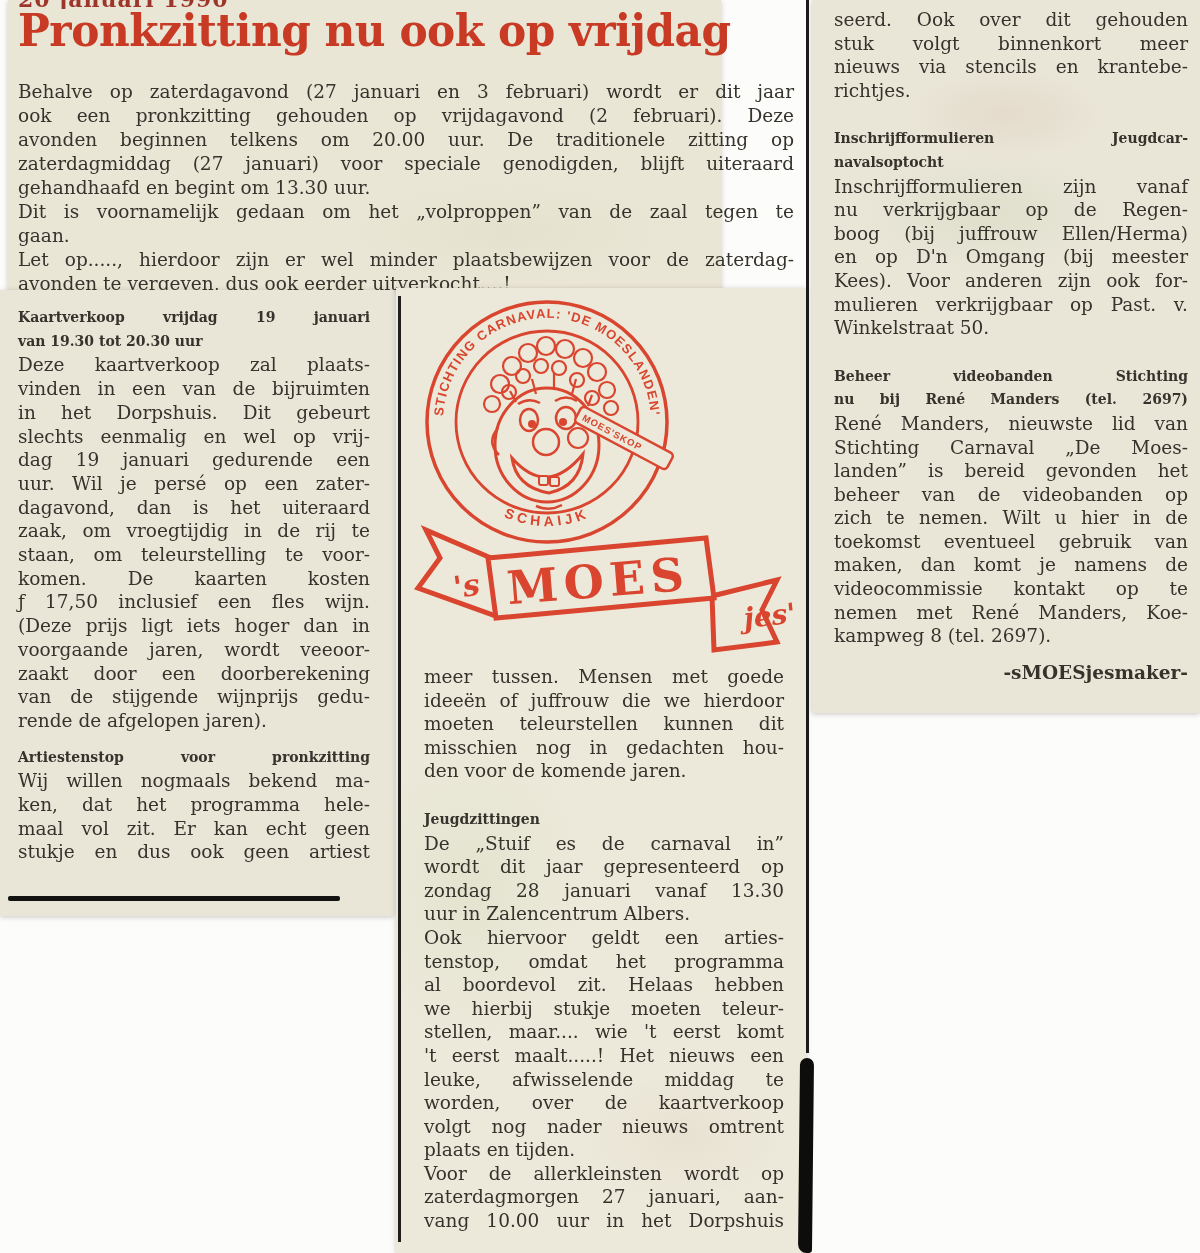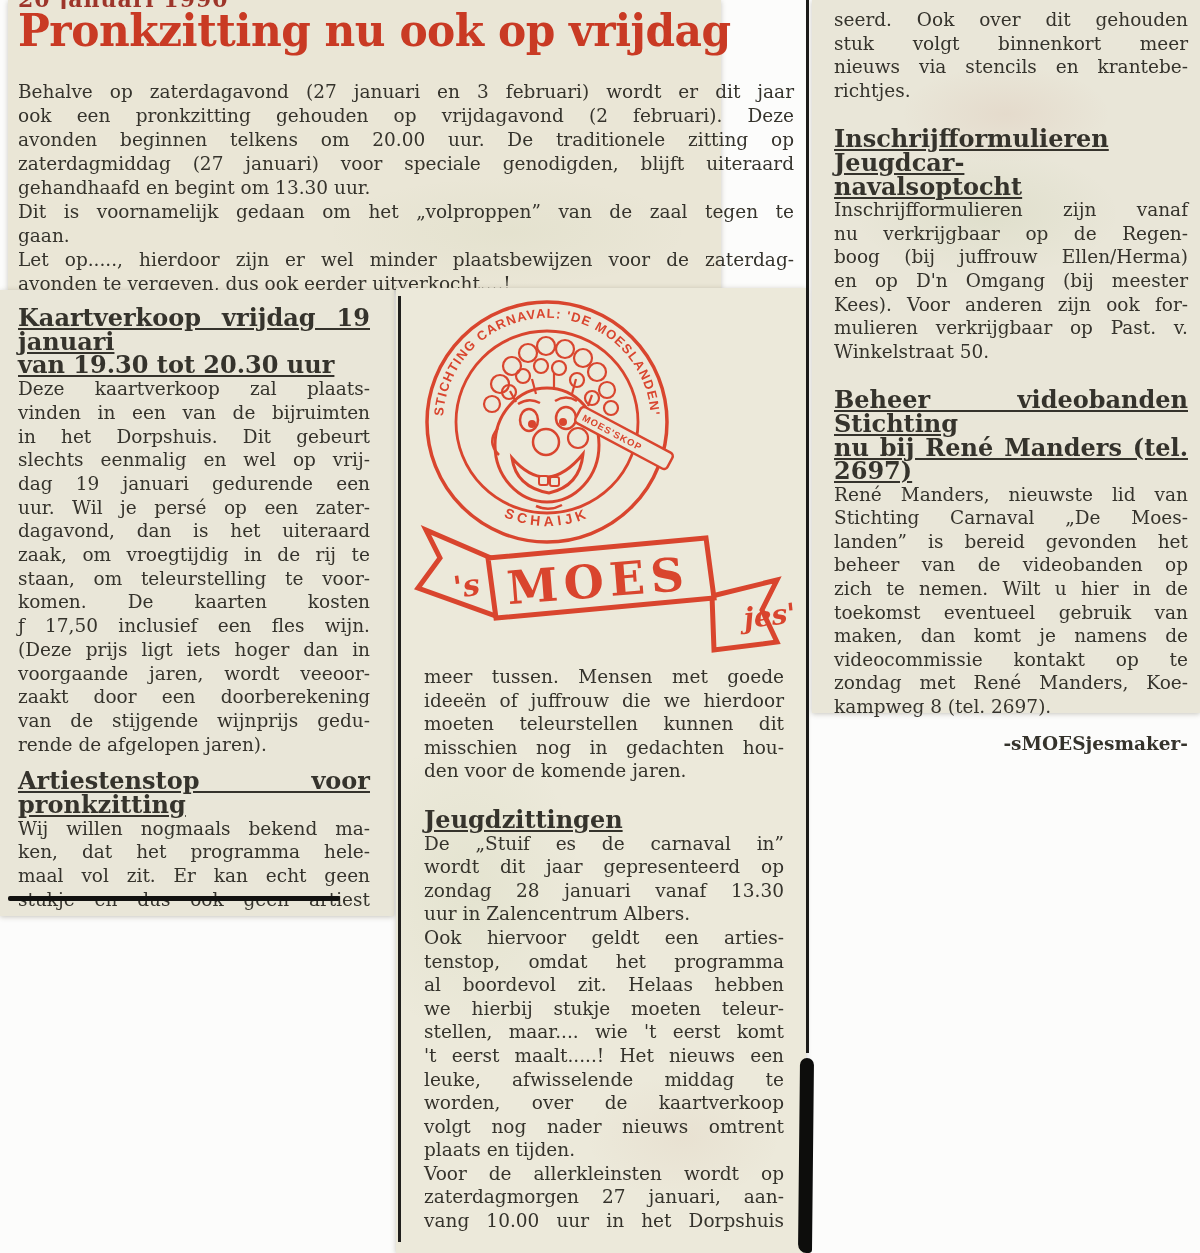--- a/index.html
+++ b/index.html
@@ -20,21 +20,21 @@
       letter-spacing:1px;color:#9d352a;white-space:nowrap;}
   .headline{position:absolute;left:10px;top:8px;font-weight:bold;font-size:45px;line-height:1;
       color:var(--headline-red);transform:scaleX(.94);transform-origin:left top;white-space:nowrap;letter-spacing:-.5px;}
   .col{position:absolute;font-size:18.5px;}
   .intro{left:10px;top:80px;width:776px;line-height:24px;}
   .colL{left:18px;top:16px;width:352px;line-height:23.7px;}
   .colM{left:28px;top:377px;width:360px;line-height:23.6px;}
   .colR{left:22px;top:8px;width:354px;line-height:23.6px;}
   .line{text-align:justify;text-align-last:justify;}
   .line.flush{text-align-last:left;}
-  .block.bold .line{font-weight:bold;font-size:24px;text-decoration:underline;}
+  .block.bold .line{font-weight:bold;font-size:14px;}
   .block.gap{margin-top:13px;}
   .block.gap2{margin-top:25px;}
   .block.right .line{text-align-last:right;font-weight:bold;}
   .vrule1{position:absolute;left:806px;top:0;width:3px;height:1053px;background:#1b1b19;}
   .vrule2{position:absolute;left:398px;top:296px;width:2.5px;height:946px;background:#201f1d;}
   .hrule{position:absolute;left:8px;top:896px;width:332px;height:5px;background:#121210;border-radius:2px;}
   .smudge{position:absolute;left:799px;top:1058px;width:14px;height:195px;background:#0d0d0c;
       border-radius:8px 8px 4px 10px;transform:rotate(.6deg);}
   .logo{position:absolute;left:0;top:2px;width:410px;height:372px;}
   .lg-stroke{stroke:var(--logo-red);fill:none;}
@@ -230,21 +230,21 @@
         </div>
         <div class="block">
           <div class="line">René Manders, nieuwste lid van</div>
           <div class="line">Stichting Carnaval „De Moes-</div>
           <div class="line">landen” is bereid gevonden het</div>
           <div class="line">beheer van de videobanden op</div>
           <div class="line">zich te nemen. Wilt u hier in de</div>
           <div class="line">toekomst eventueel gebruik van</div>
           <div class="line">maken, dan komt je namens de</div>
           <div class="line">videocommissie kontakt op te</div>
-          <div class="line">zondag met René Manders, Koe-</div>
+          <div class="line">nemen met René Manders, Koe-</div>
           <div class="line flush">kampweg 8 (tel. 2697).</div>
         </div>
         <div class="block gap right">
           <div class="line">-sMOESjesmaker-</div>
         </div>
       </div>
   </div>
 
   <div class="vrule1"></div>
   <div class="vrule2"></div>

